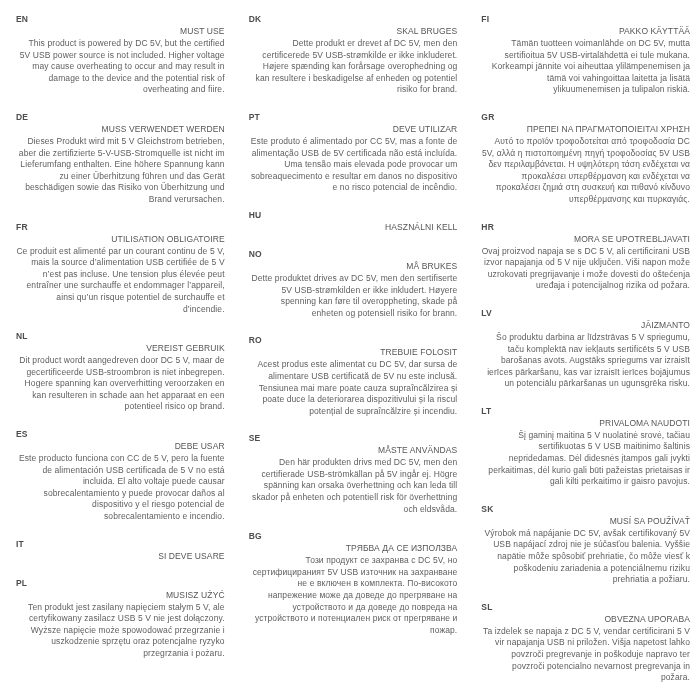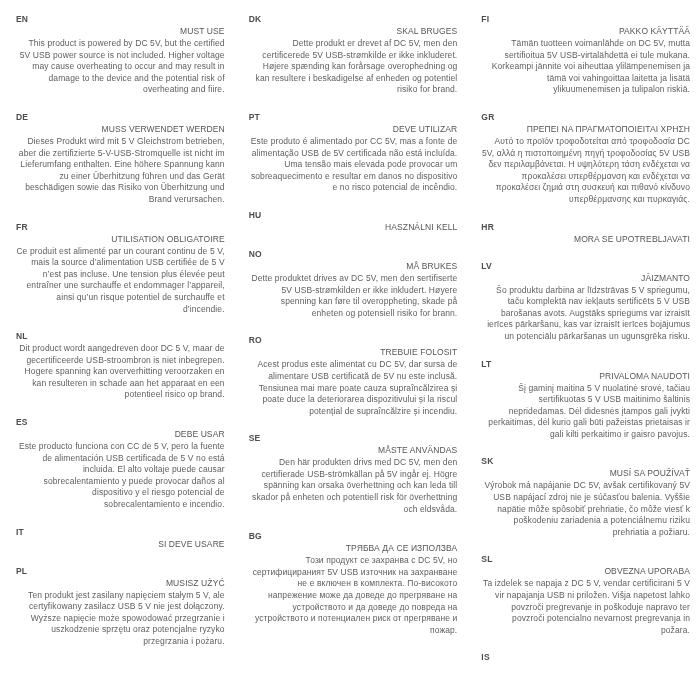--- a/index.html
+++ b/index.html
@@ -69,20 +69,21 @@
         <div class="title">MUSS VERWENDET WERDEN</div>
         <p class="body">Dieses Produkt wird mit 5 V Gleichstrom betrieben, aber die zertifizierte 5-V-USB-Stromquelle ist nicht im Lieferumfang enthalten. Eine höhere Spannung kann zu einer Überhitzung führen und das Gerät beschädigen sowie das Risiko von Überhitzung und Brand verursachen.</p>
       </section>
       <section class="lang-section">
         <div class="code">FR</div>
         <div class="title">UTILISATION OBLIGATOIRE</div>
         <p class="body">Ce produit est alimenté par un courant continu de 5 V, mais la source d’alimentation USB certifiée de 5 V n’est pas incluse. Une tension plus élevée peut entraîner une surchauffe et endommager l’appareil, ainsi qu’un risque potentiel de surchauffe et d’incendie.</p>
       </section>
       <section class="lang-section">
         <div class="code">NL</div>
+        <div class="title">VEREIST GEBRUIK</div>
         <p class="body">Dit product wordt aangedreven door DC 5 V, maar de gecertificeerde USB-stroombron is niet inbegrepen. Hogere spanning kan oververhitting veroorzaken en kan resulteren in schade aan het apparaat en een potentieel risico op brand.</p>
       </section>
       <section class="lang-section">
         <div class="code">ES</div>
         <div class="title">DEBE USAR</div>
         <p class="body">Este producto funciona con CC de 5 V, pero la fuente de alimentación USB certificada de 5 V no está incluida. El alto voltaje puede causar sobrecalentamiento y puede provocar daños al dispositivo y el riesgo potencial de sobrecalentamiento e incendio.</p>
       </section>
       <section class="lang-section">
         <div class="code">IT</div>
         <div class="title">SI DEVE USARE</div>
@@ -136,20 +137,21 @@
         <p class="body">Tämän tuotteen voimanlähde on DC 5V, mutta sertifioitua 5V USB-virtalähdettä ei tule mukana. Korkeampi jännite voi aiheuttaa ylilämpenemisen ja tämä voi vahingoittaa laitetta ja lisätä ylikuumenemisen ja tulipalon riskiä.</p>
       </section>
       <section class="lang-section">
         <div class="code">GR</div>
         <div class="title">ΠΡΕΠΕΙ ΝΑ ΠΡΑΓΜΑΤΟΠΟΙΕΙΤΑΙ ΧΡΗΣΗ</div>
         <p class="body">Αυτό το προϊόν τροφοδοτείται από τροφοδοσία DC 5V, αλλά η πιστοποιημένη πηγή τροφοδοσίας 5V USB δεν περιλαμβάνεται. Η υψηλότερη τάση ενδέχεται να προκαλέσει υπερθέρμανση και ενδέχεται να προκαλέσει ζημιά στη συσκευή και πιθανό κίνδυνο υπερθέρμανσης και πυρκαγιάς.</p>
       </section>
       <section class="lang-section">
         <div class="code">HR</div>
         <div class="title">MORA SE UPOTREBLJAVATI</div>
+        <p class="body">Ovaj proizvod napaja se s DC 5 V, ali certificirani USB izvor napajanja od 5 V nije uključen. Viši napon može uzrokovati pregrijavanje i može dovesti do oštećenja uređaja i potencijalnog rizika od požara.</p>
       </section>
       <section class="lang-section">
         <div class="code">LV</div>
         <div class="title">JĀIZMANTO</div>
         <p class="body">Šo produktu darbina ar līdzstrāvas 5 V spriegumu, taču komplektā nav iekļauts sertificēts 5 V USB barošanas avots. Augstāks spriegums var izraisīt ierīces pārkaršanu, kas var izraisīt ierīces bojājumus un potenciālu pārkaršanas un ugunsgrēka risku.</p>
       </section>
       <section class="lang-section">
         <div class="code">LT</div>
         <div class="title">PRIVALOMA NAUDOTI</div>
         <p class="body">Šį gaminį maitina 5 V nuolatinė srovė, tačiau sertifikuotas 5 V USB maitinimo šaltinis nepridedamas. Dėl didesnės įtampos gali įvykti perkaitimas, dėl kurio gali būti pažeistas prietaisas ir gali kilti perkaitimo ir gaisro pavojus.</p>

